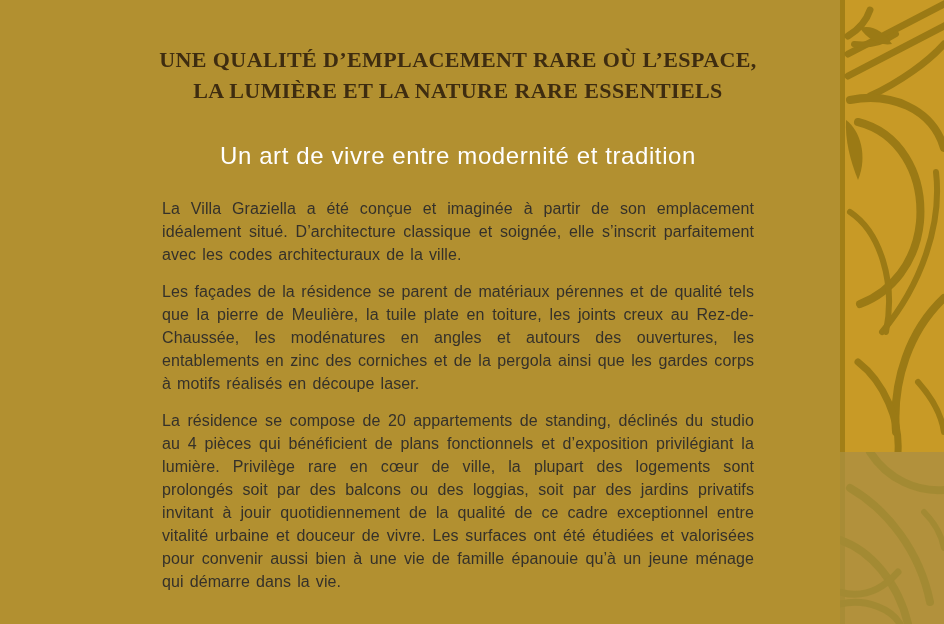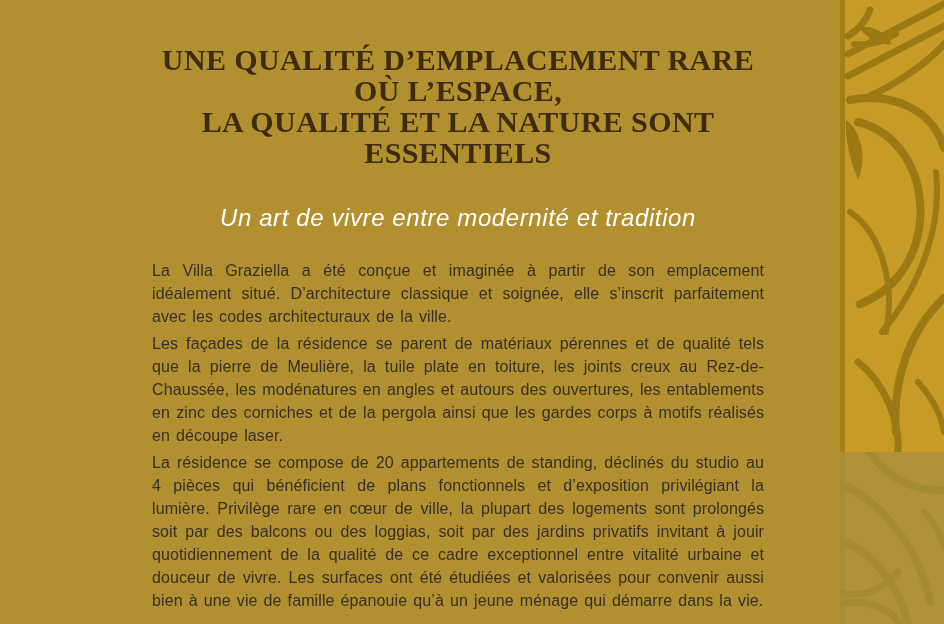--- a/index.html
+++ b/index.html
@@ -26,45 +26,44 @@
   .content-column{
     position:absolute;
     left:148px;top:0;
     width:620px;height:624px;
   }
   .main-heading{
     margin-top:44px;
     text-align:center;
     font-family:"Liberation Serif", serif;
     font-weight:700;
-    font-size:30px;
+    font-size:22px;
     line-height:31px;
     letter-spacing:0.4px;
     color:var(--heading_color);
   }
   .tagline{
     margin-top:36px;
     text-align:center;
     font-family:"Liberation Sans", sans-serif;
     font-weight:400;
     font-size:24px;
     letter-spacing:0.6px;
     color:var(--tagline_color);
-    font-style:italic;
   }
   .body-copy{
     margin-top:27px;
     font-size:16px;
     line-height:23px;
     letter-spacing:0.1px;
     word-spacing:1.5px;
     text-align:justify;
     color:var(--body_text_color);
   }
-  .body-copy p{margin:4px;}
+  .body-copy p{margin:14px;}
   .closing-paragraph{margin-top:23px !important;}
   .side-strip{
     position:absolute;
     right:0;top:0;
     width:104px;height:624px;
   }
   .strip-top{
     position:absolute;top:0;left:0;
     width:104px;height:452px;
     background:var(--strip_top_bg);
@@ -78,21 +77,21 @@
 </style>
 </head>
 <body>
 
 <div class="page">
 
   <div class="content-column">
 
     <div class="main-heading">
       <span style="display:block">UNE QUALITÉ D’EMPLACEMENT RARE OÙ L’ESPACE,</span>
-      <span style="display:block">LA QUALITÉ ET LA NATURE SONT ESSENTIELS</span>
+      <span style="display:block">LA LUMIÈRE ET LA NATURE RARE ESSENTIELS</span>
     </div>
 
     <div class="tagline">Un art de vivre entre modernité et tradition</div>
 
     <div class="body-copy">
       <p>La Villa Graziella a été conçue et imaginée à partir de son emplacement idéalement situé. D’architecture classique et soignée, elle s’inscrit parfaitement avec les codes architecturaux de la ville.</p>
       <p>Les façades de la résidence se parent de matériaux pérennes et de qualité tels que la pierre de Meulière, la tuile plate en toiture, les joints creux au Rez-de-Chaussée, les modénatures en angles et autours des ouvertures, les entablements en zinc des corniches et de la pergola ainsi que les gardes corps à motifs réalisés en découpe laser.</p>
       <p>La résidence se compose de 20 appartements de standing, déclinés du studio au 4 pièces qui bénéficient de plans fonctionnels et d’exposition privilégiant la lumière. Privilège rare en cœur de ville, la plupart des logements sont prolongés soit par des balcons ou des loggias, soit par des jardins privatifs invitant à jouir quotidiennement de la qualité de ce cadre exceptionnel entre vitalité urbaine et douceur de vivre. Les surfaces ont été étudiées et valorisées pour convenir aussi bien à une vie de famille épanouie qu’à un jeune ménage qui démarre dans la vie.</p>
     </div>
 

